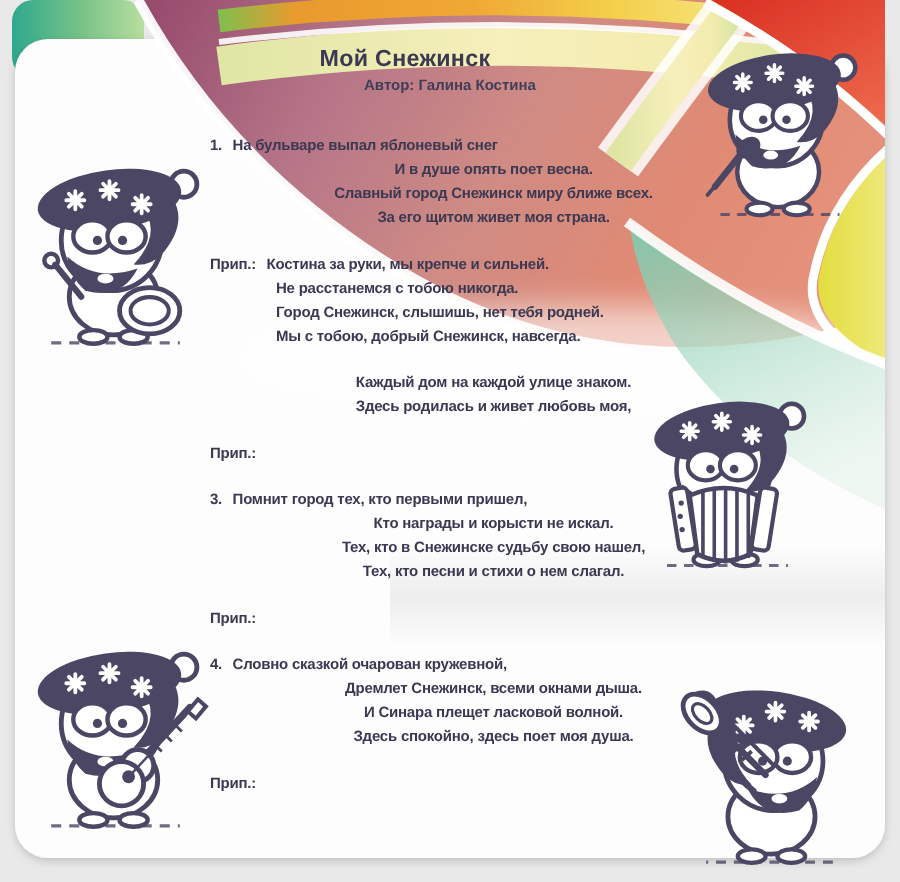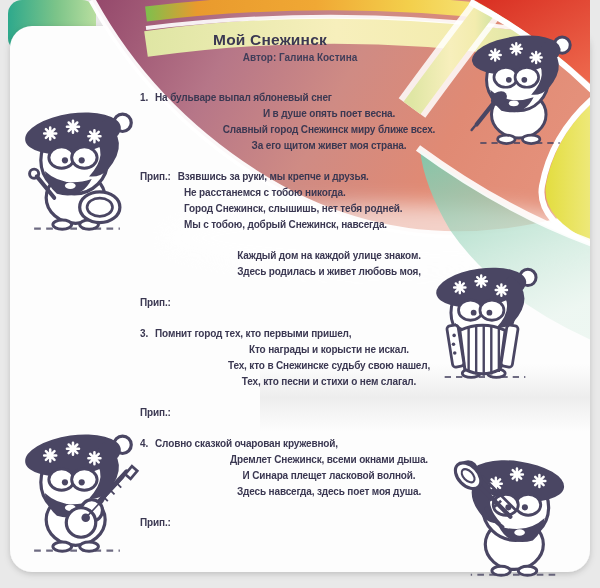--- a/index.html
+++ b/index.html
@@ -150,21 +150,21 @@
   <div class="title">Мой Снежинск</div>
   <div class="author">Автор: Галина Костина</div>
   <div class="lyrics" id="lyrics">
       <div class="block verse">
         <div class="line first"><span class="prefix">1.</span><span>На бульваре выпал яблоневый снег</span></div>
         <div class="line cont">И в душе опять поет весна.</div>
         <div class="line cont">Славный город Снежинск миру ближе всех.</div>
         <div class="line cont">За его щитом живет моя страна.</div>
       </div>
       <div class="block chorus">
-        <div class="line first"><span class="prefix">Прип.:</span><span>Взявшись за руки, мы крепче и друзья.</span></div>
+        <div class="line first"><span class="prefix">Прип.:</span><span>Костина за руки, мы крепче и сильней.</span></div>
         <div class="line cont">Не расстанемся с тобою никогда.</div>
         <div class="line cont">Город Снежинск, слышишь, нет тебя родней.</div>
         <div class="line cont">Мы с тобою, добрый Снежинск, навсегда.</div>
       </div>
       <div class="block verse">
         <div class="line cont">Каждый дом на каждой улице знаком.</div>
         <div class="line cont">Здесь родилась и живет любовь моя,</div>
       </div>
       <div class="block chorus">
         <div class="line first"><span class="prefix">Прип.:</span></div>
@@ -175,21 +175,21 @@
         <div class="line cont">Тех, кто в Снежинске судьбу свою нашел,</div>
         <div class="line cont">Тех, кто песни и стихи о нем слагал.</div>
       </div>
       <div class="block chorus">
         <div class="line first"><span class="prefix">Прип.:</span></div>
       </div>
       <div class="block verse">
         <div class="line first"><span class="prefix">4.</span><span>Словно сказкой очарован кружевной,</span></div>
         <div class="line cont">Дремлет Снежинск, всеми окнами дыша.</div>
         <div class="line cont">И Синара плещет ласковой волной.</div>
-        <div class="line cont">Здесь навсегда, здесь поет моя душа.</div>
+        <div class="line cont">Здесь спокойно, здесь поет моя душа.</div>
       </div>
       <div class="block chorus">
         <div class="line first"><span class="prefix">Прип.:</span></div>
       </div>
     </div>
 
   <svg class="char" style="left:10px;top:100px;width:134px;height:134px" viewBox="0 0 100 100">
     <use href="#snowman-base"></use>
     <circle cx="18" cy="55" r="3.4" fill="#fff" stroke="#4a4663" stroke-width="2.2"></circle>
     <path d="M20,57 L33,73" stroke="#4a4663" stroke-width="3" stroke-linecap="round"></path>

